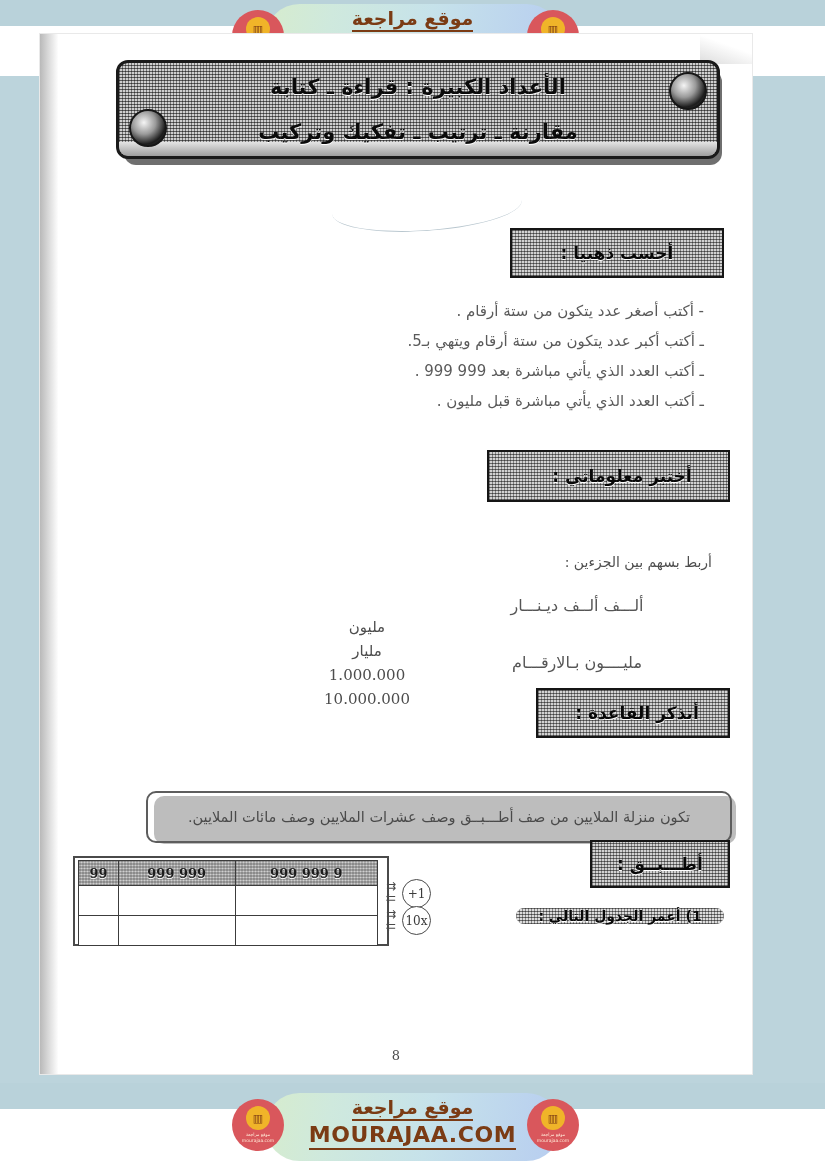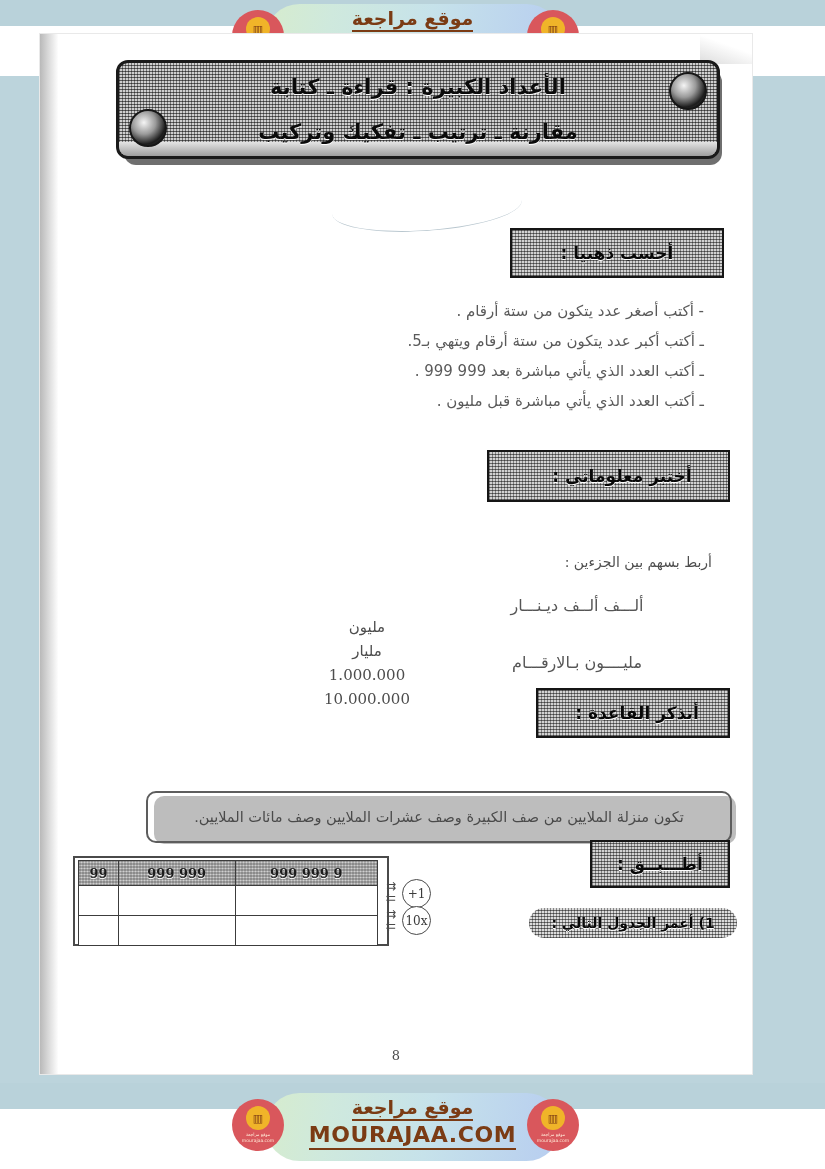--- a/index.html
+++ b/index.html
@@ -245,28 +245,28 @@
     <div class="num">1.000.000</div>
     <div class="num">10.000.000</div>
   </div>
 
   <div class="chip" style="right:22px;top:654px;width:182px;height:46px;font-size:17px;padding-left:8px;">
     <span>أتذكر القاعدة :</span>
   </div>
 
   <div class="rule-box-shadow"></div>
   <div class="rule-box">
-    <span>تكون منزلة الملايين من صف الكبيرة وصف عشرات الملايين وصف مائات الملايين.</span>
+    <span>تكون منزلة الملايين من صف أطـــبــق وصف عشرات الملايين وصف مائات الملايين.</span>
   </div>
 
   <div class="chip" style="right:22px;top:806px;width:136px;height:44px;font-size:17px;">
     <span>أطـــبــق :</span>
   </div>
 
-  <div class="chip soft" style="right:15px;top:874px;width:208px;height:30px;font-size:14px;letter-spacing:0;">
+  <div class="chip soft" style="right:28px;top:874px;width:208px;height:16px;font-size:14px;letter-spacing:0;">
     <span>1) أعمر الجدول التالي :</span>
   </div>
 
   <div class="tbl-outer"></div>
   <div class="tbl-wrap">
     <table dir="rtl">
       <thead>
         <tr>
           <th>9 999 999</th>
           <th>999 999</th>

